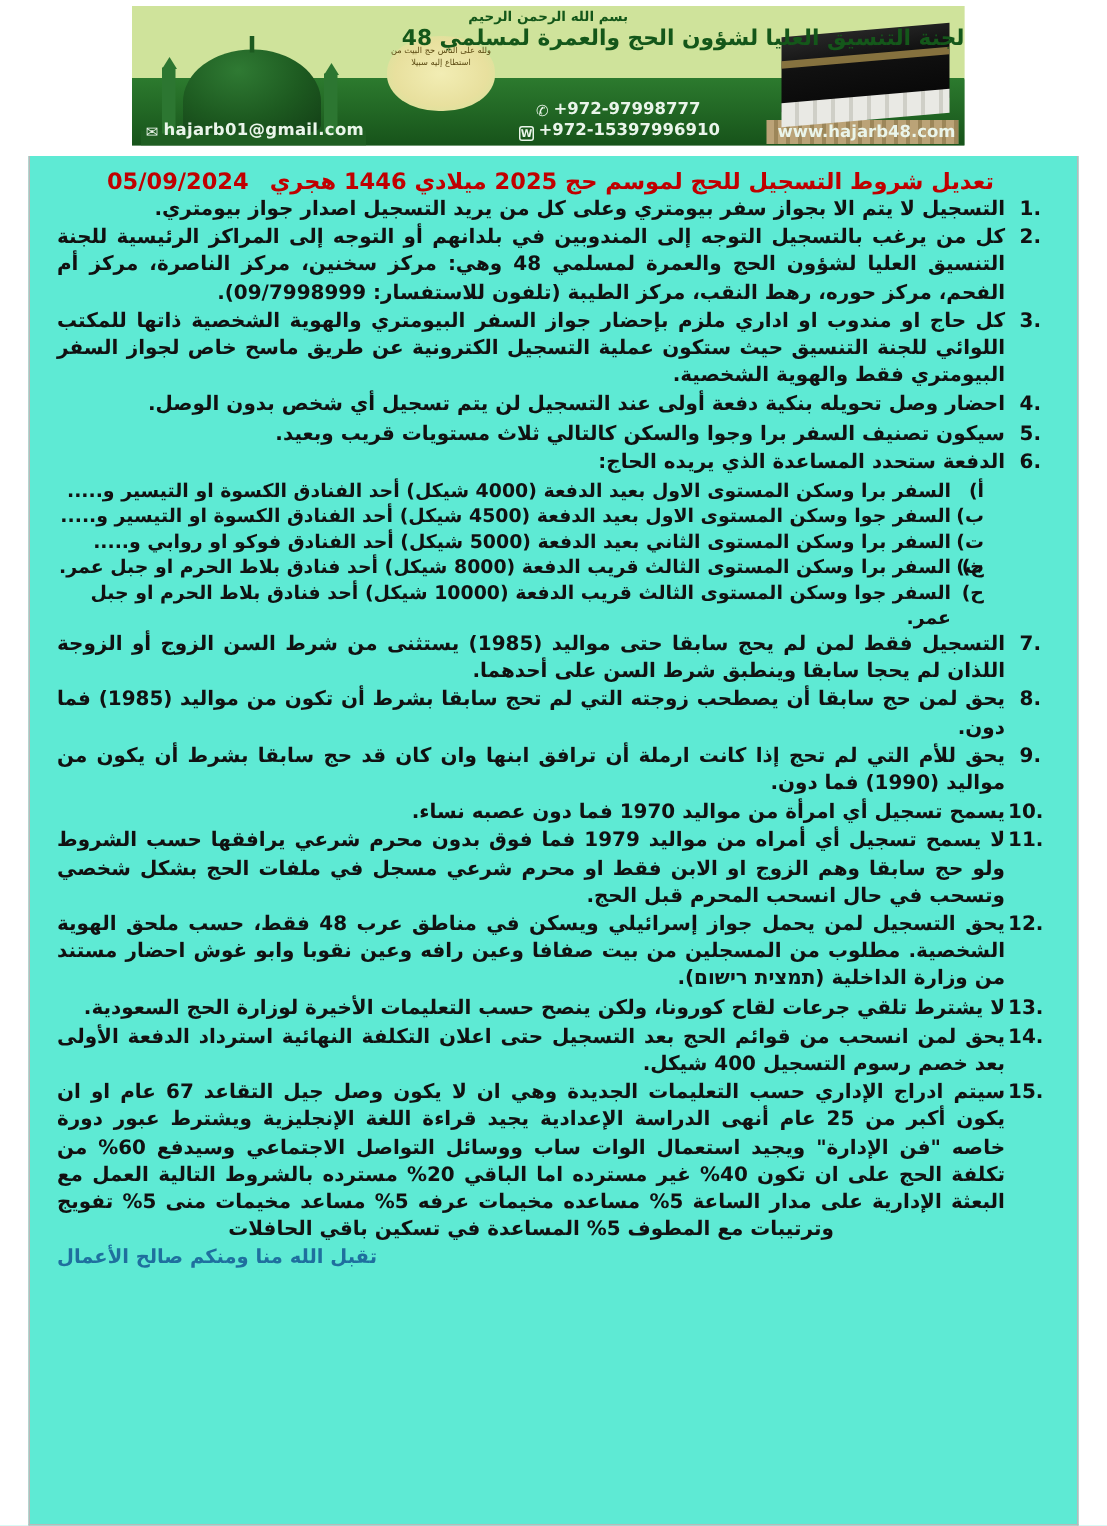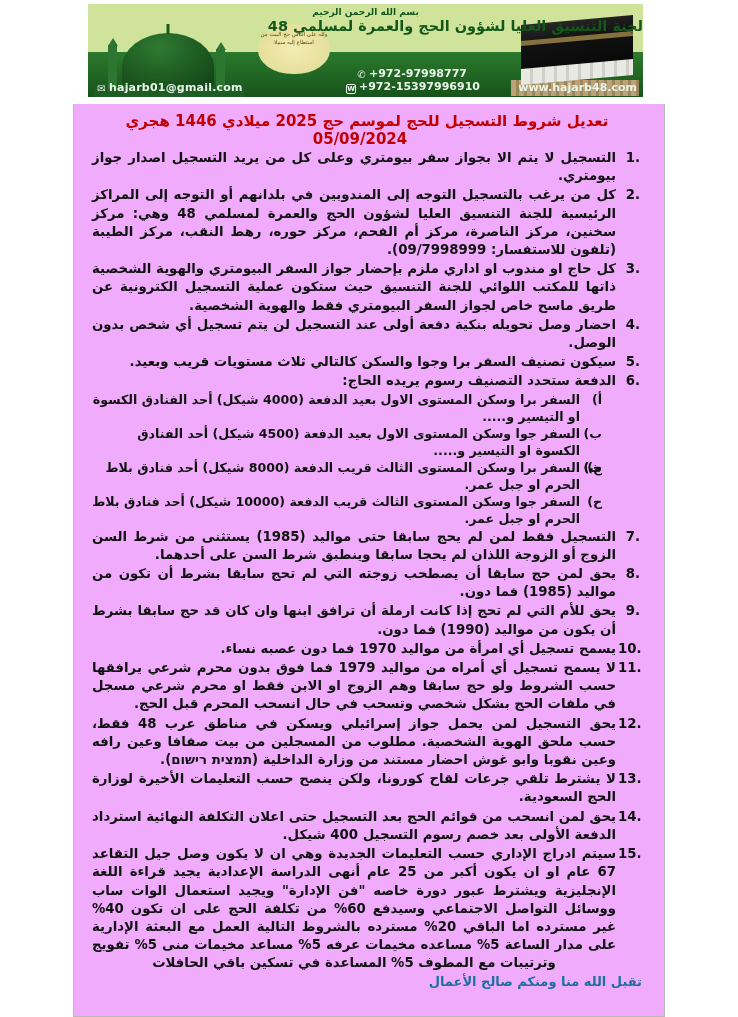--- a/index.html
+++ b/index.html
@@ -148,26 +148,26 @@
     color:#5b4a12; font-size:5.5px; line-height:1.5;
     text-align:center; padding-top:6px;
     background: radial-gradient(ellipse at 50% 50%, #f2edb4 0%, #e8e09e 60%, #cfe39b 100%);
     border-radius: 48%;
   }
 
   
   .doc {
     position: relative;
     margin: 0 auto;
-    width: 592px;
+    width: 700px;
     padding: 6px 22px 6px 18px;
     border: 1px solid #b9b9b9;
     border-top: none;
     height: 913px;
-    background:#f0abfc;
+    background:#5eead4;
     direction: rtl;
     text-align: right;
   }
   .title-line {
     color:#c00000;
     font-weight: bold;
     font-size: 15px;
     text-align: center;
     margin: 2px 0 1px;
     letter-spacing: 0;
@@ -230,21 +230,21 @@
   }
   ol.sub > li .mark {
     position: absolute;
     right: 0; top: 0;
     width: 20px;
     text-align: right;
   }
   .heb { direction: rtl; unicode-bidi: isolate; }
 
   .closing {
-    text-align: right;
+    text-align: left;
     color: #1f6f9e;
     font-weight: bold;
     font-size: 13px;
   }
 </style>
 </head>
 <body>
 
 <div class="banner-wrap">
   <div class="banner">
@@ -294,25 +294,25 @@
   </div>
 
 
   <ol class="items">
     <li><span>التسجيل لا يتم الا بجواز سفر بيومتري وعلى كل من يريد التسجيل اصدار جواز بيومتري.</span></li>
     <li><span>كل من يرغب بالتسجيل التوجه إلى المندوبين في بلدانهم أو التوجه إلى المراكز الرئيسية للجنة التنسيق العليا لشؤون الحج والعمرة لمسلمي 48 وهي: مركز سخنين، مركز الناصرة، مركز أم الفحم، مركز حوره، رهط النقب، مركز الطيبة (تلفون للاستفسار: 09/7998999).</span></li>
     <li><span>كل حاج او مندوب او اداري ملزم بإحضار جواز السفر البيومتري والهوية الشخصية ذاتها للمكتب اللوائي للجنة التنسيق حيث ستكون عملية التسجيل الكترونية عن طريق ماسح خاص لجواز السفر البيومتري فقط والهوية الشخصية.</span></li>
     <li><span>احضار وصل تحويله بنكية دفعة أولى عند التسجيل لن يتم تسجيل أي شخص بدون الوصل.</span></li>
     <li><span>سيكون تصنيف السفر برا وجوا والسكن كالتالي ثلاث مستويات قريب وبعيد.</span></li>
     <li>
-      <span>الدفعة ستحدد التصنيف رسوم يريده الحاج:</span>
+      <span>الدفعة ستحدد المساعدة الذي يريده الحاج:</span>
       <ol class="sub">
         <li><span class="mark">أ)</span><span>السفر برا وسكن المستوى الاول بعيد الدفعة (4000 شيكل) أحد الفنادق الكسوة او التيسير و.....</span></li>
         <li><span class="mark">ب)</span><span>السفر جوا وسكن المستوى الاول بعيد الدفعة (4500 شيكل) أحد الفنادق الكسوة او التيسير و.....</span></li>
-        <li><span class="mark">ت)</span></li>
+        <li><span class="mark">ت)</span><span>السفر برا وسكن المستوى الثاني بعيد الدفعة (5000 شيكل) أحد الفنادق فوكو او روابي و.....</span></li>
         <li><span class="mark">ث)</span></li>
         <li><span class="mark">ج)</span><span>السفر برا وسكن المستوى الثالث قريب الدفعة (8000 شيكل) أحد فنادق بلاط الحرم او جبل عمر.</span></li>
         <li><span class="mark">ح)</span><span>السفر جوا وسكن المستوى الثالث قريب الدفعة (10000 شيكل) أحد فنادق بلاط الحرم او جبل عمر.</span></li>
       </ol>
     </li>
     <li><span>التسجيل فقط لمن لم يحج سابقا حتى مواليد (1985) يستثنى من شرط السن الزوج أو الزوجة اللذان لم يحجا سابقا وينطبق شرط السن على أحدهما.</span></li>
     <li><span>يحق لمن حج سابقا أن يصطحب زوجته التي لم تحج سابقا بشرط أن تكون من مواليد (1985) فما دون.</span></li>
     <li><span>يحق للأم التي لم تحج إذا كانت ارملة أن ترافق ابنها وان كان قد حج سابقا بشرط أن يكون من مواليد (1990) فما دون.</span></li>
     <li><span>يسمح تسجيل أي امرأة من مواليد 1970 فما دون عصبه نساء.</span></li>
     <li><span>لا يسمح تسجيل أي أمراه من مواليد 1979 فما فوق بدون محرم شرعي يرافقها حسب الشروط ولو حج سابقا وهم الزوج او الابن فقط او محرم شرعي مسجل في ملفات الحج بشكل شخصي وتسحب في حال انسحب المحرم قبل الحج.</span></li>

